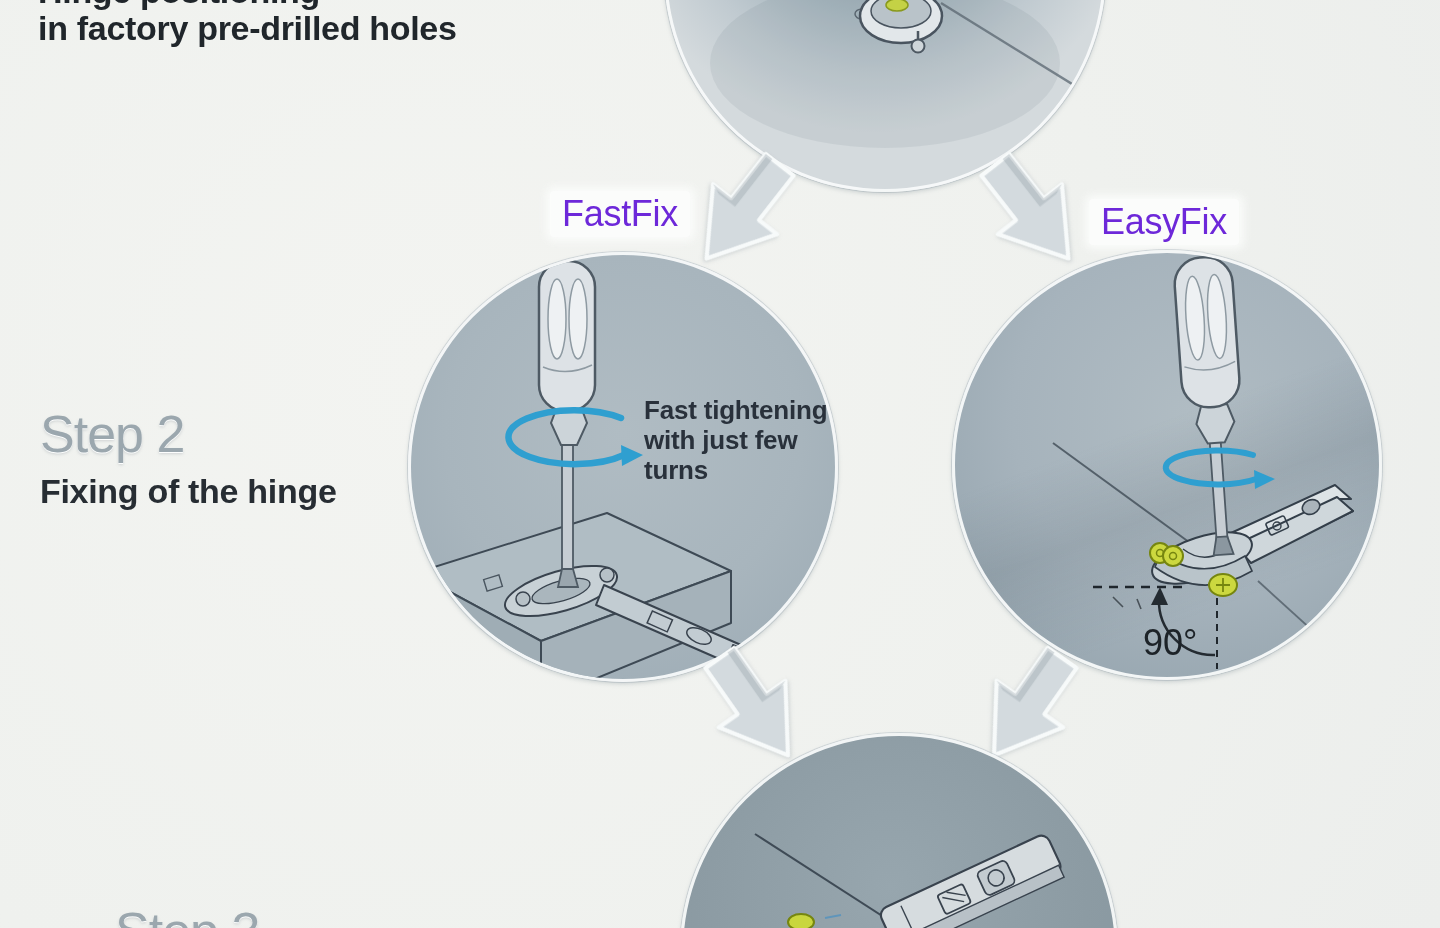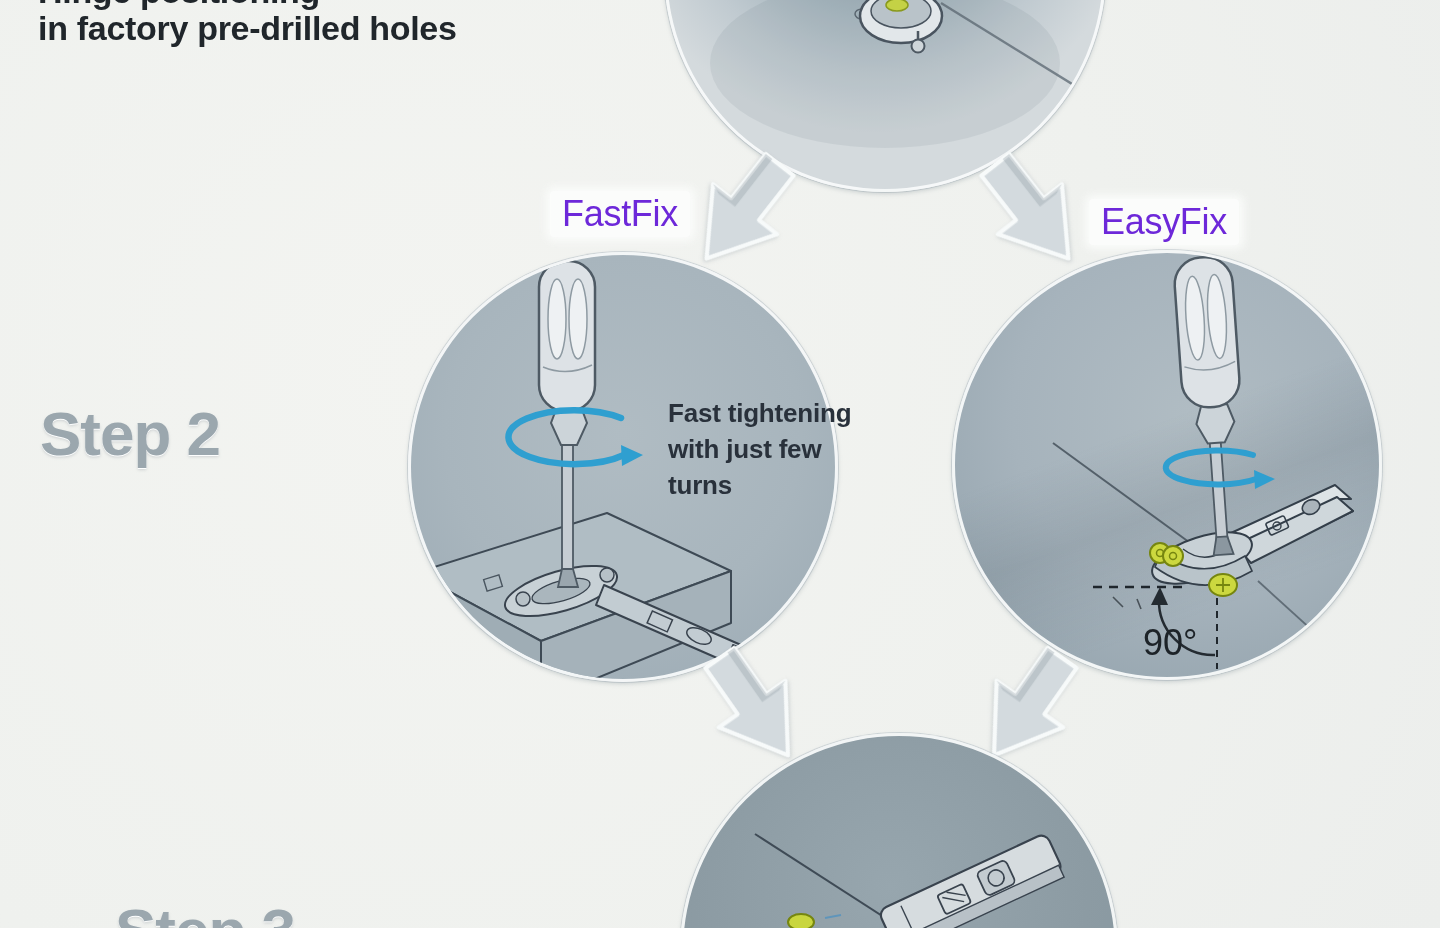--- a/index.html
+++ b/index.html
@@ -30,30 +30,30 @@
       background:radial-gradient(circle at 48% 35%, #97a6ae 0%, #8c9ba3 55%, #8393 9c 100%);
       background:radial-gradient(circle at 48% 35%, #97a6ae 0%, #8c9ba3 55%, #84949d 100%);}
 
   .branch-label{position:absolute;top:191px;transform:translateX(-50%);
       font-size:36px;font-weight:normal;color:#6d28d9;letter-spacing:-0.3px;
       background:rgba(252,253,252,.92);padding:2px 12px;border-radius:3px;
       box-shadow:0 0 10px 4px rgba(252,253,252,.9);}
   .label-fastfix{left:620px;}
   .label-easyfix{left:1164px;margin-top:8px;}
 
-  .step-label{position:absolute;font-size:62px;font-weight:bold;line-height:80px;
+  .step-label{position:absolute;font-size:52px;font-weight:normal;line-height:80px;
       color:#9ba7ae;letter-spacing:-1px;
       text-shadow:0 1px 0 #fdfefe, 0 2px 3px rgba(140,150,158,.35);}
   .step2-label{left:40px;top:394px;}
   .step3-label{left:115px;top:891px;}
   .step2-title{position:absolute;left:40px;top:472px;font-size:34px;font-weight:bold;
       color:#272d33;letter-spacing:-0.3px;}
 
   .caption{position:absolute;font-weight:bold;color:#29313b;letter-spacing:-0.2px;}
-  .caption-fastfix{left:668px;top:395px;font-size:26px;line-height:36px;width:210px;}
+  .caption-fastfix{left:644px;top:395px;font-size:26px;line-height:30px;width:210px;}
   .caption-easyfix{left:968px;top:403px;font-size:25px;line-height:26.5px;width:220px;}
   .angle-label{position:absolute;left:1143px;top:622px;font-size:36px;font-weight:500;color:#1d2328;}
 
   .arrow{position:absolute;width:95px;height:125px;
       filter:drop-shadow(0 2px 2px rgba(120,132,142,.3));}
   .arrow polygon{fill:#d3dade;stroke:#f7fafa;stroke-width:4;stroke-linejoin:round;}
   .arrow .shade{fill:rgba(145,158,166,.35);stroke:none;}
   .arrow-top-left{left:695px;top:150px;transform:rotate(38deg);}
   .arrow-top-right{left:985px;top:150px;transform:rotate(-38deg);}
   .arrow-mid-left{left:707px;top:645px;transform:rotate(-35deg);}
@@ -86,20 +86,21 @@
   </svg>
   <svg class="arrow arrow-top-right" viewBox="0 0 90 120">
     <polygon points="28,2 62,2 62,56 84,56 45,116 6,56 28,56"></polygon>
     <polygon class="shade" points="54,2 62,2 62,56 84,56 74,60 54,60"></polygon>
   </svg>
 
   <div class="branch-label label-fastfix">FastFix</div>
   <div class="branch-label label-easyfix">EasyFix</div>
 
   <div class="step-label step2-label">Step 2</div>
+  <div class="step2-title">Fixing of the hinge</div>
 
   <div class="circle fastfix-circle">
     <svg viewBox="0 0 424 424">
 
       <g>
         <polygon points="4,318 196,258 320,316 130,386" fill="#b0bdc4" stroke="#3e4a55" stroke-width="2" stroke-linejoin="round"></polygon>
         <polygon points="4,318 130,386 130,452 4,384" fill="#9fadb5" stroke="#3e4a55" stroke-width="2" stroke-linejoin="round"></polygon>
         <polygon points="130,386 320,316 320,368 130,446" fill="#a5b2ba" stroke="#3e4a55" stroke-width="2" stroke-linejoin="round"></polygon>
         <rect x="74" y="322" width="16" height="12" transform="rotate(-17 82 328)" fill="none" stroke="#4a5660" stroke-width="1.4"></rect>
       </g>

